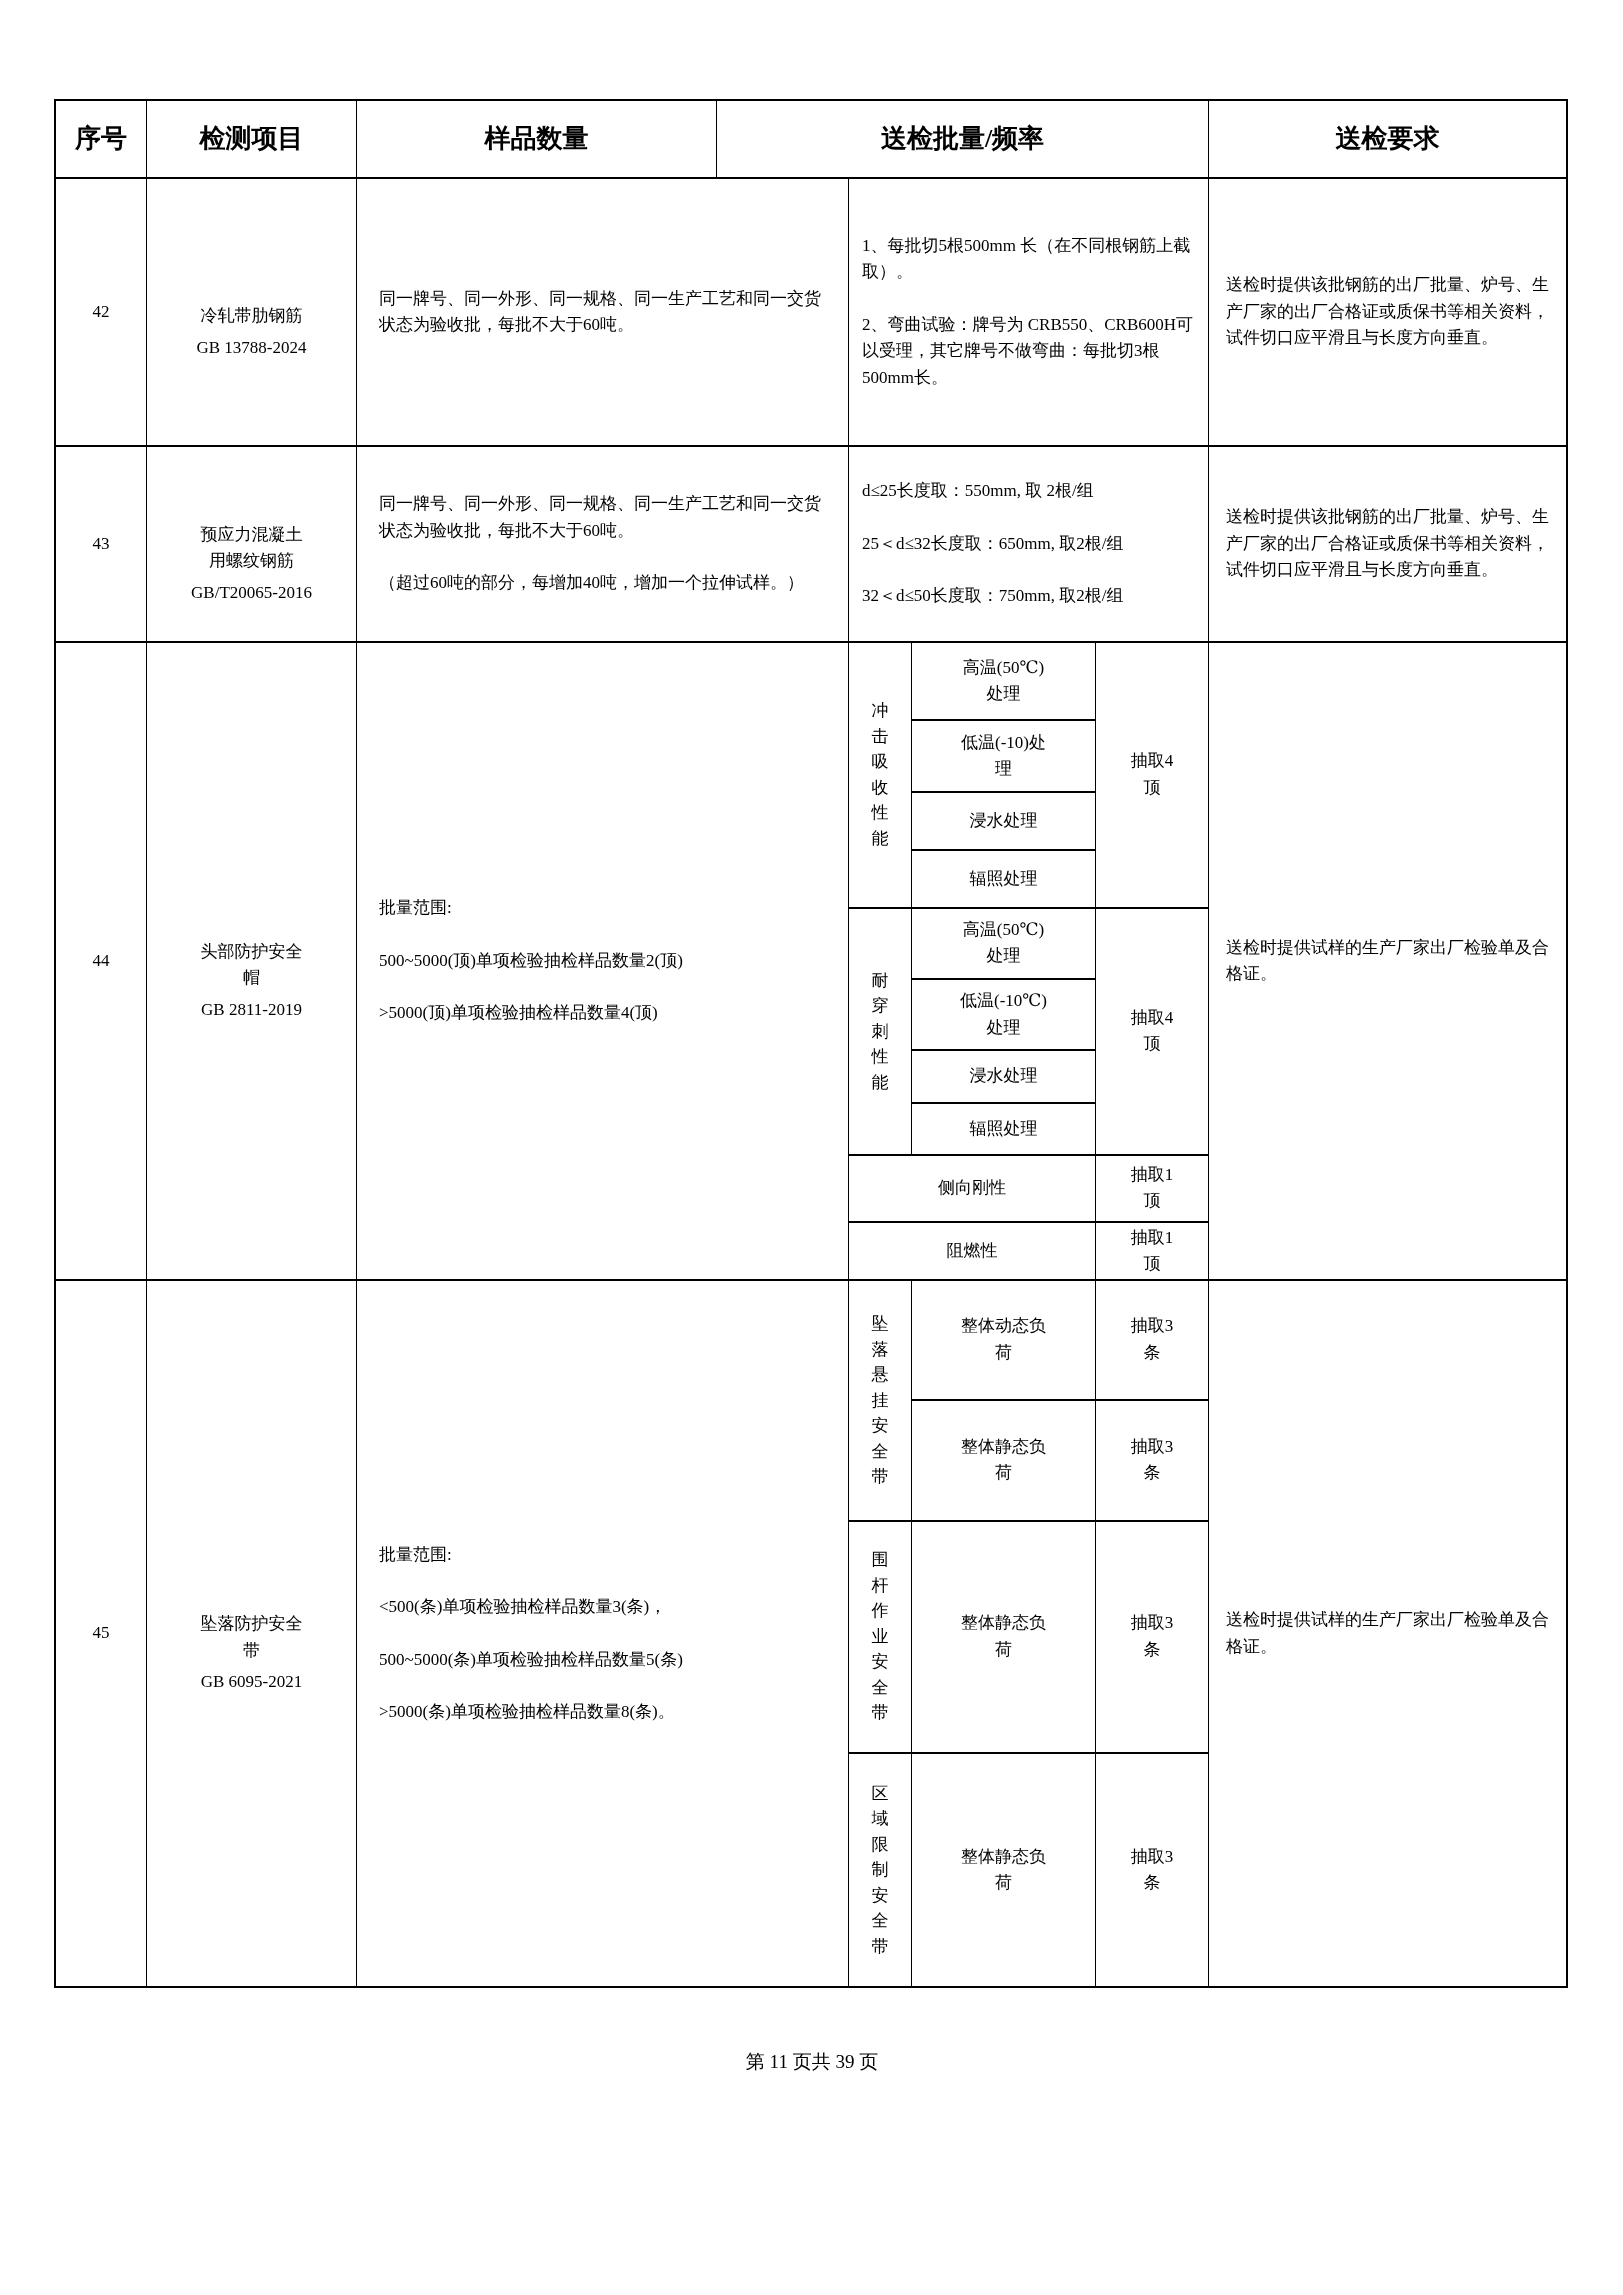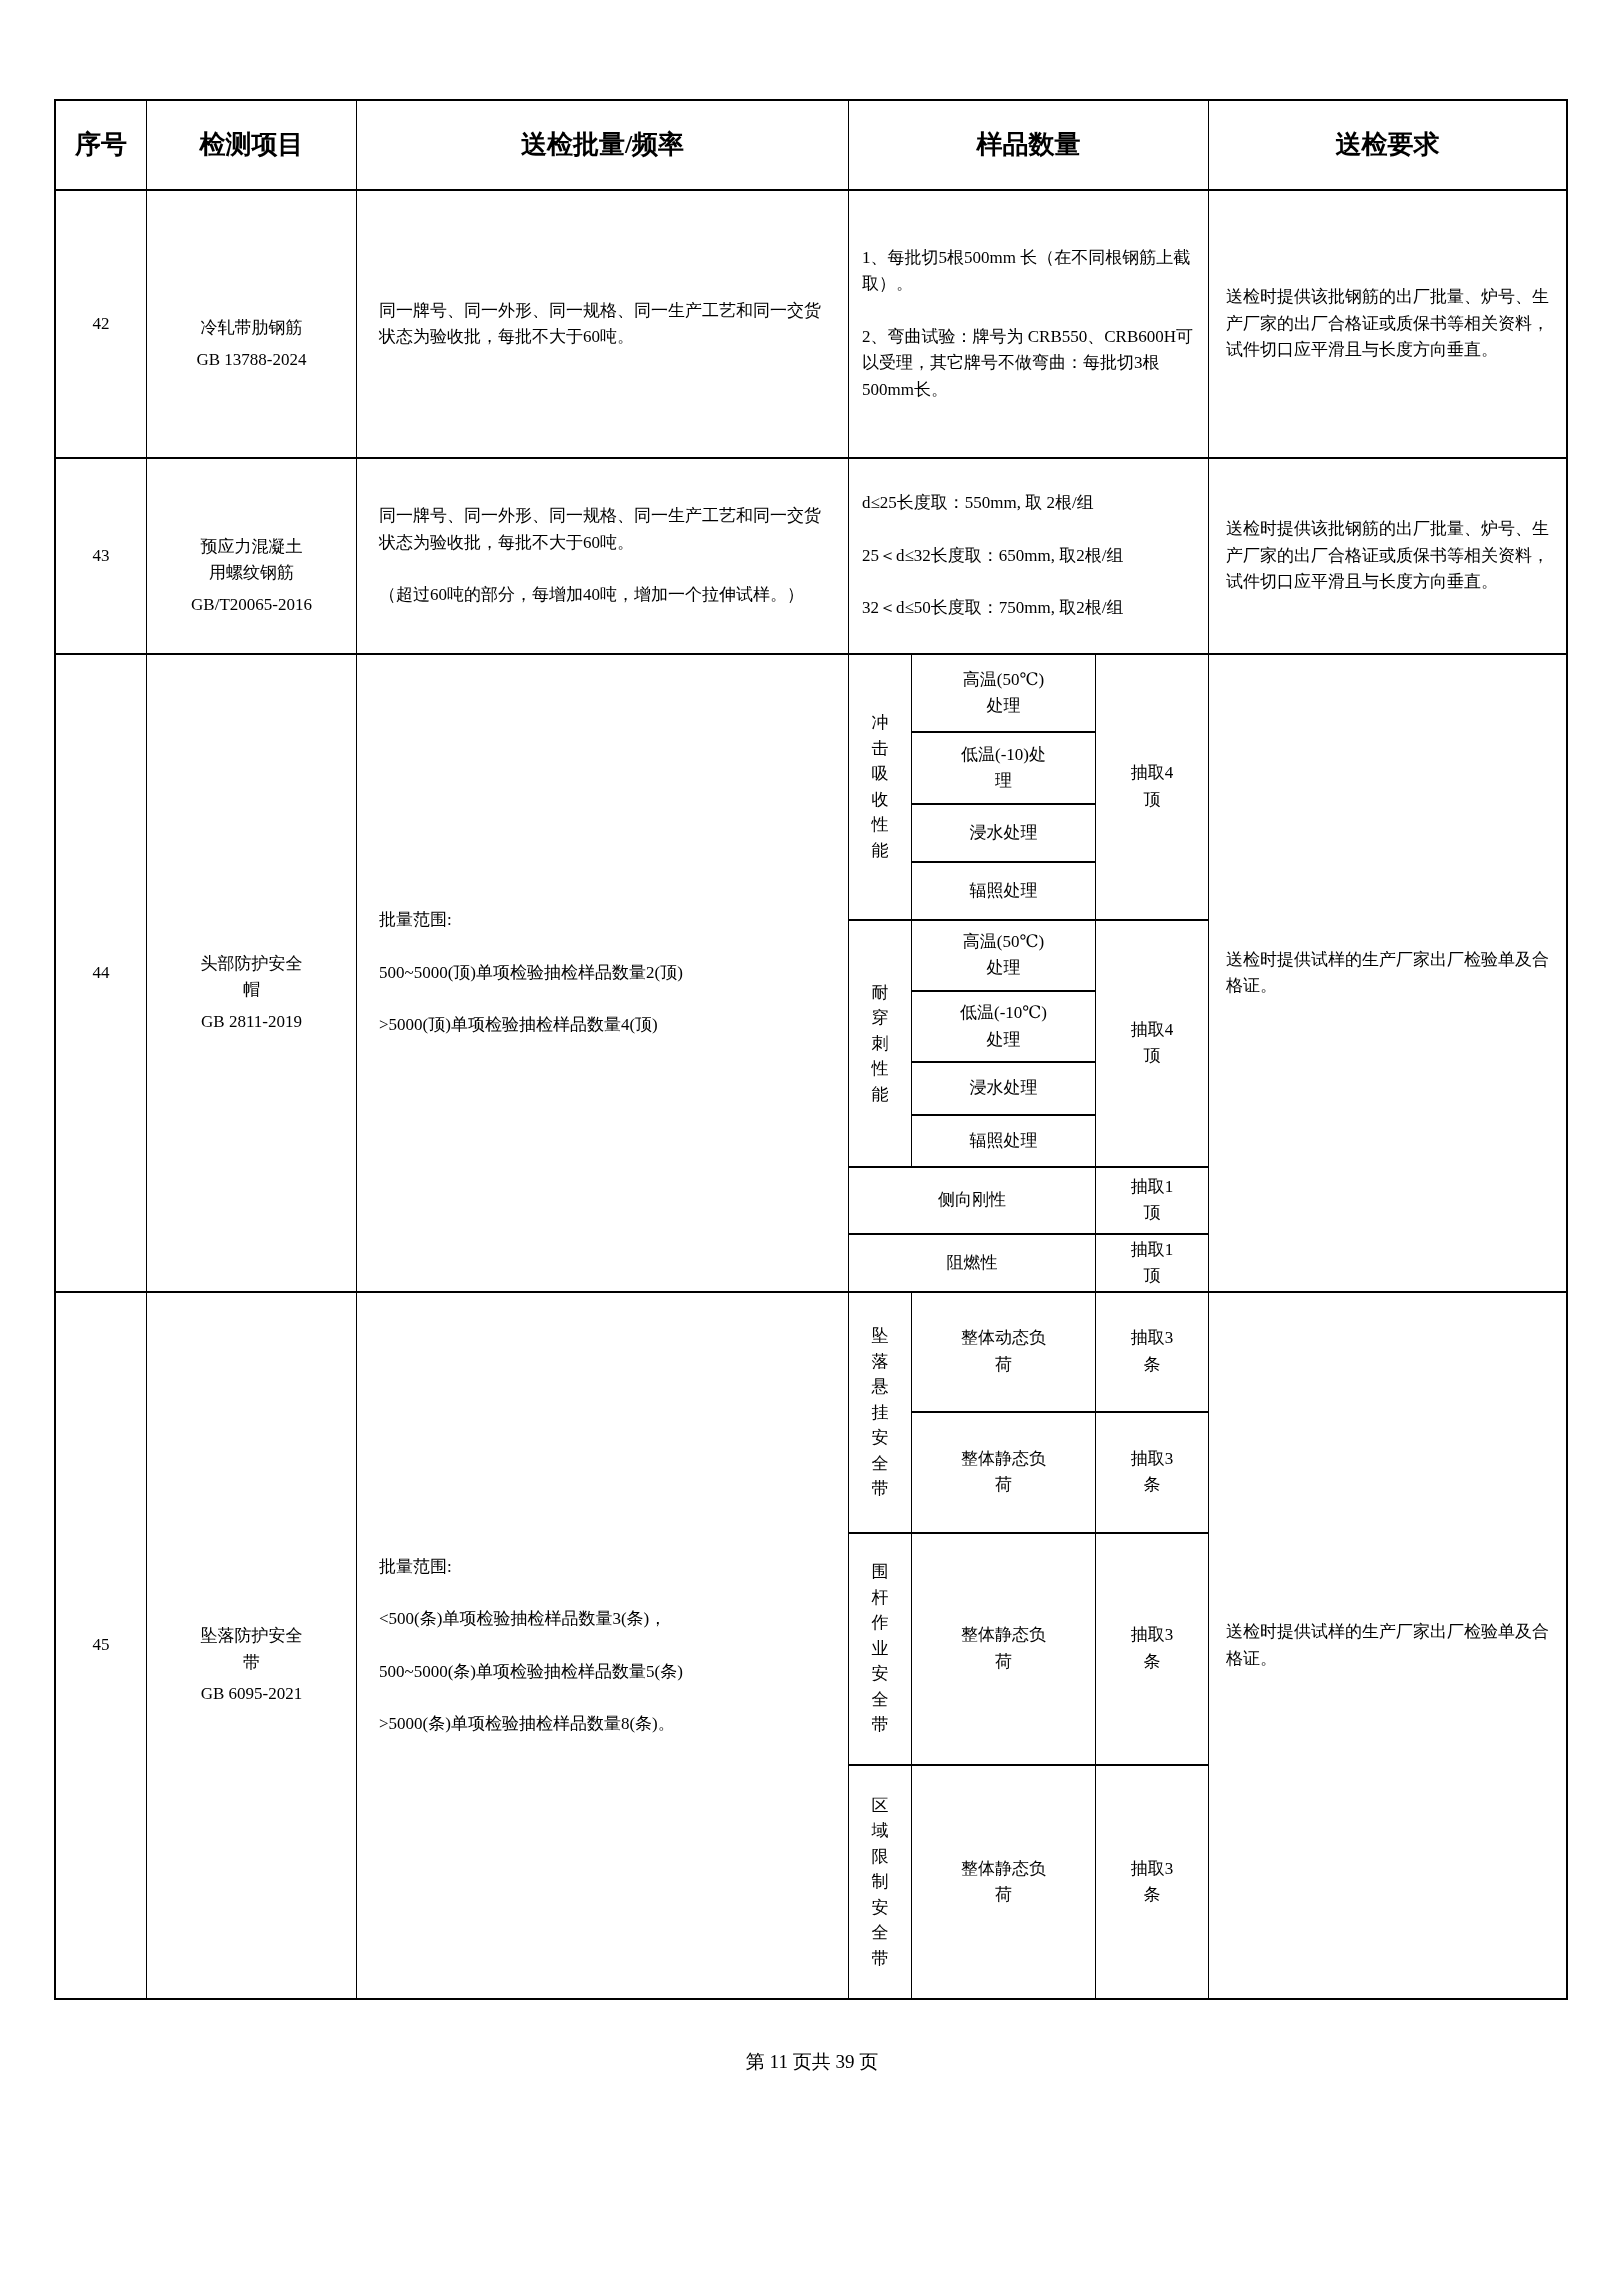--- a/index.html
+++ b/index.html
@@ -28,21 +28,21 @@
     text-align:center;
     font-size:17px; line-height:1.55;
     overflow:hidden;
   }
   .cell:first-child { border-left:none; }
   .c1 { width:90px; }
   .c2 { width:210px; }
   .c3 { width:492px; }
   .c4 { width:360px; }
   .c5 { flex:1; }
-  .thead { height:88px; }
+  .thead { height:76px; }
   .thead .cell { font-weight:bold; font-size:26px; }
   .rh42 { height:268px; }
   .rh43 { height:196px; }
   .rh44 { height:638px; }
   .rh45 { height:707px; }
 
   .left { align-items:flex-start; text-align:left; }
   .pad3 { padding:17px 22px; }
   .pad4 { padding:11.8px 13px; }
   .pad5 { padding:14.4px 17px; }
@@ -87,22 +87,22 @@
 </style>
 </head>
 <body>
 
 <div class="page">
   <div class="table">
 
     <div class="trow thead">
       <div class="cell c1">序号</div>
       <div class="cell c2">检测项目</div>
+      <div class="cell c4">样品数量</div>
       <div class="cell c3">送检批量/频率</div>
-      <div class="cell c4">样品数量</div>
       <div class="cell c5">送检要求</div>
     </div>
 
     <div class="trow rh42">
       <div class="cell c1">42</div>
       <div class="cell c2">
         <div class="item-name">冷轧带肋钢筋</div>
         <div class="item-std">GB 13788-2024</div>
       </div>
       <div class="cell c3 left pad3">

